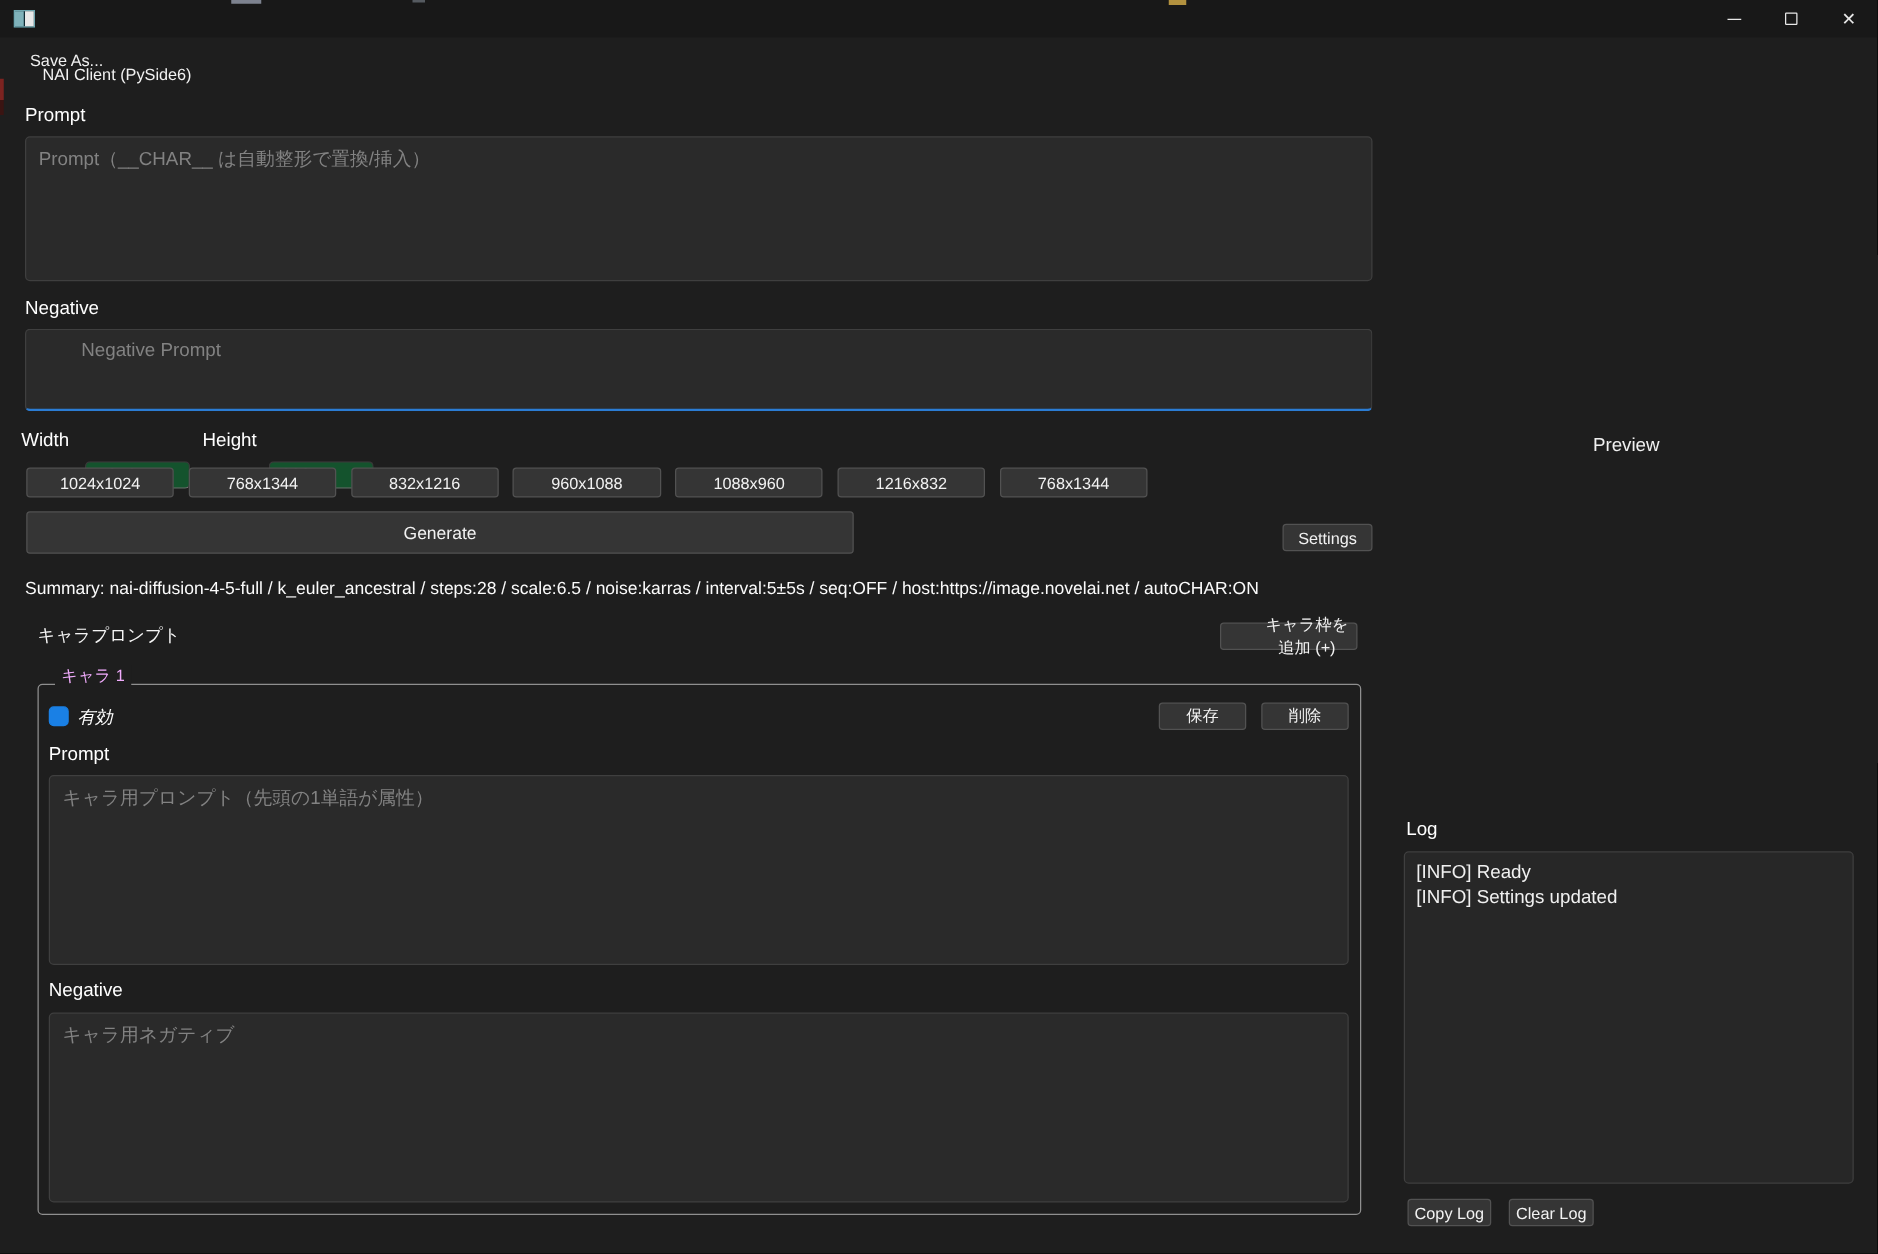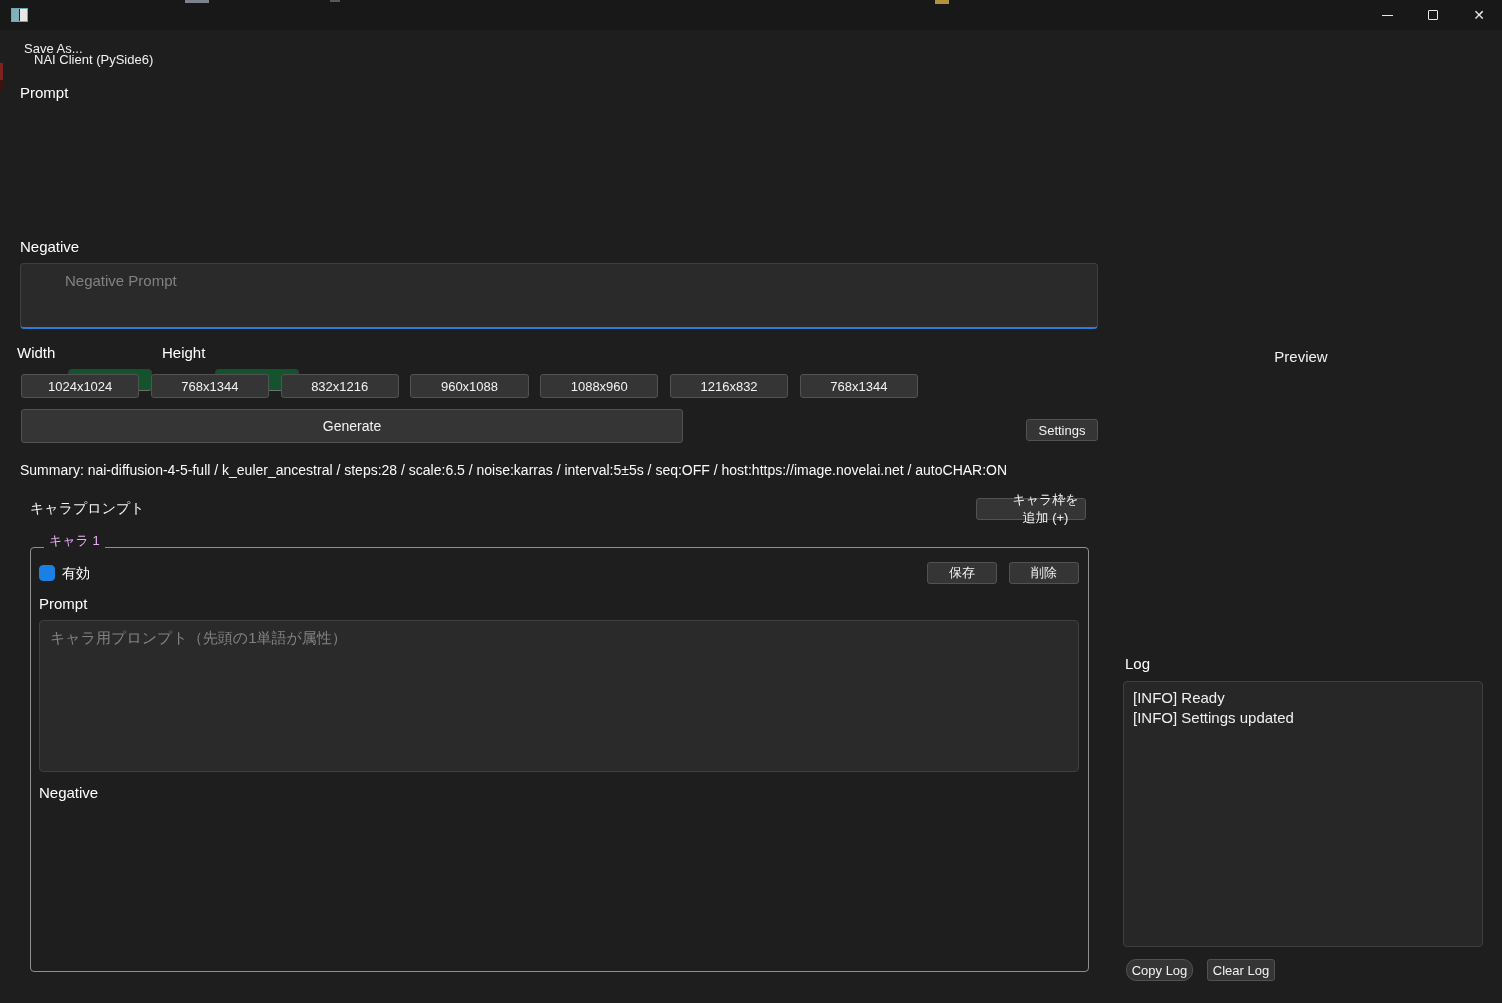--- a/index.html
+++ b/index.html
@@ -88,20 +88,21 @@
 
   <div class="artifact" style="left:185px;top:0;width:24px;height:3px;background:#7d828f;"></div>
   <div class="artifact" style="left:330px;top:0;width:10px;height:2px;background:#555a60;"></div>
   <div class="artifact" style="left:935px;top:0;width:14px;height:4px;background:#b2913f;"></div>
   <div class="artifact" style="left:0;top:63px;width:3px;height:17px;background:#7c2320;"></div>
   <div class="artifact" style="left:0;top:80px;width:3px;height:12px;background:#3a1412;"></div>
 
   <div class="menuitem">Save As...</div>
 
   <div class="lbl" style="left:20px;top:84px;">Prompt</div>
+  <textarea class="tarea" style="left: 20px; top: 109px; width: 1078px; height: 116px;" placeholder="Prompt（__CHAR__ は自動整形で置換/挿入）"></textarea>
 
   <div class="lbl" style="left:20px;top:238px;">Negative</div>
   <textarea class="tarea focused" style="left: 20px; top: 263px; width: 1078px; height: 66px;" placeholder="Negative Prompt"></textarea>
 
   <div class="lbl" style="left:17px;top:344px;">Width</div>
   <input class="numfield" style="left: 68px; top: 341px; width: 84px; height: 22px;" value="1216">
   <div class="lbl" style="left:162px;top:344px;">Height</div>
   <input class="numfield" style="left: 215px; top: 341px; width: 84px; height: 22px;" value="832">
 
   <div class="preset-row">
@@ -119,32 +120,33 @@
 
   <div class="summary">Summary: nai-diffusion-4-5-full / k_euler_ancestral / steps:28 / scale:6.5 / noise:karras / interval:5±5s / seq:OFF / host:https://image.novelai.net / autoCHAR:ON</div>
 
   <div class="jheader">キャラプロンプト</div>
   <button class="btn" style="left:976px;top:498px;width:110px;height:22px;padding-left:29px;">キャラ枠を追加 (+)</button>
 
   <div class="groupbox"></div>
   <div class="grouplegend">キャラ 1</div>
 
   <div class="checkbox" style="left:39px;top:565px;"></div>
-  <div class="lbl" style="left:62px;top:565px;font-size:14px;">有効</div>
+  <div class="lbl" style="left:62px;top:565px;font-size:14px;font-style:italic;">有効</div>
 
   <button class="btn" style="left:927px;top:562px;width:70px;height:22px;">保存</button>
   <button class="btn" style="left:1009px;top:562px;width:70px;height:22px;">削除</button>
 
   <div class="lbl" style="left:39px;top:595px;">Prompt</div>
   <textarea class="tarea" style="left: 39px; top: 620px; width: 1040px; height: 152px;" placeholder="キャラ用プロンプト（先頭の1単語が属性）"></textarea>
 
   <div class="lbl" style="left:39px;top:784px;">Negative</div>
+  <textarea class="tarea" style="left: 39px; top: 810px; width: 1040px; height: 152px;" placeholder="キャラ用ネガティブ"></textarea>
 
   <div class="preview-label">Preview</div>
 
   <div class="lbl" style="left:1125px;top:655px;">Log</div>
   <div class="logbox">[INFO] Ready
 [INFO] Settings updated</div>
 
-  <button class="btn" style="left:1126px;top:959px;width:67px;height:22px;border-radius:10px;">Copy Log</button>
+  <button class="btn" style="left:1126px;top:959px;width:67px;height:22px;">Copy Log</button>
   <button class="btn" style="left:1207px;top:959px;width:68px;height:22px;">Clear Log</button>
 
 </div>
 
 </body></html>

